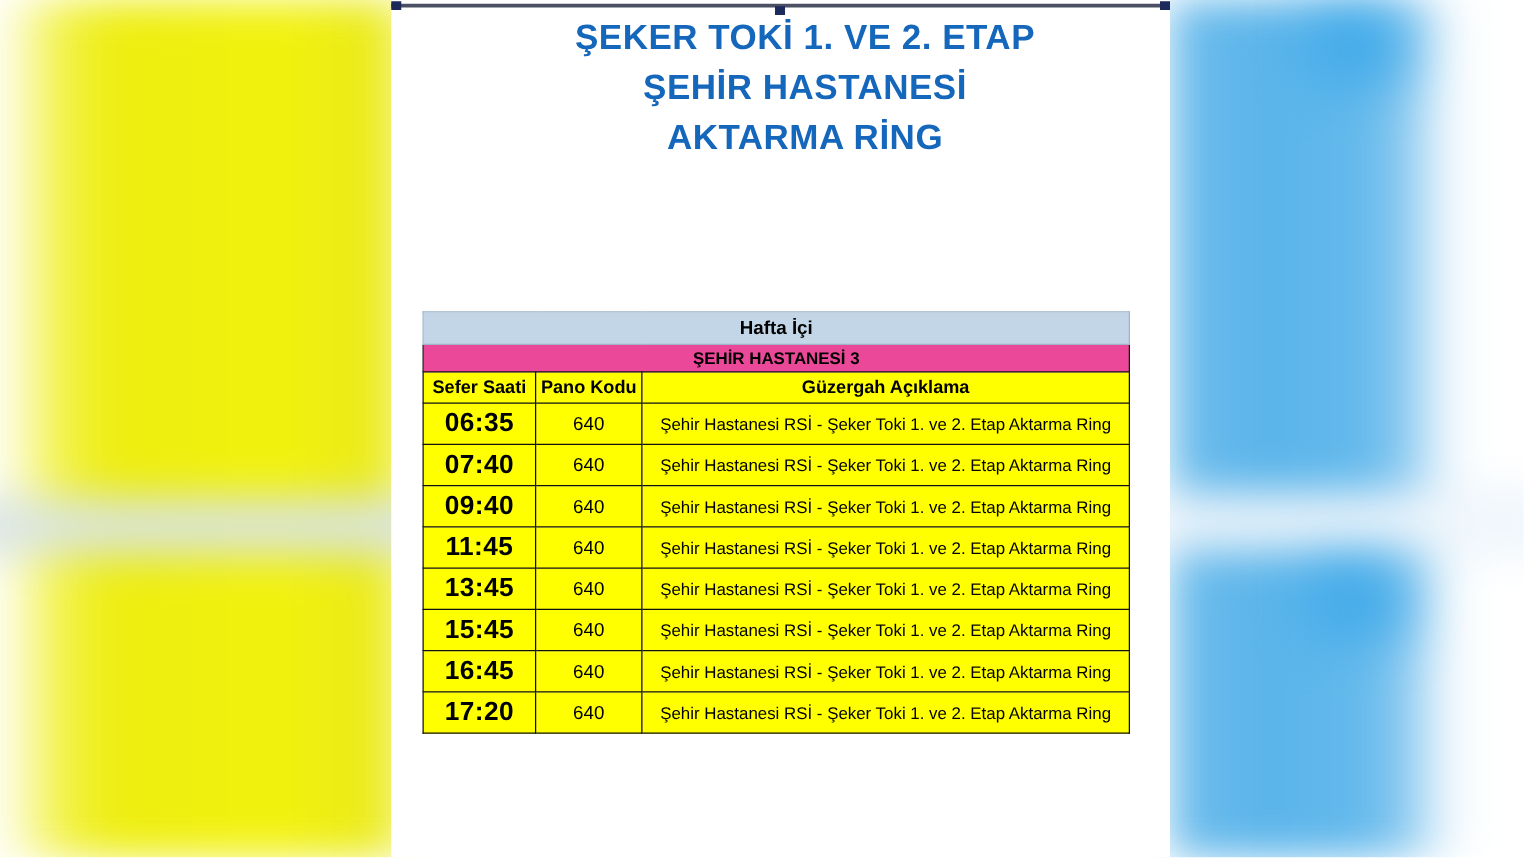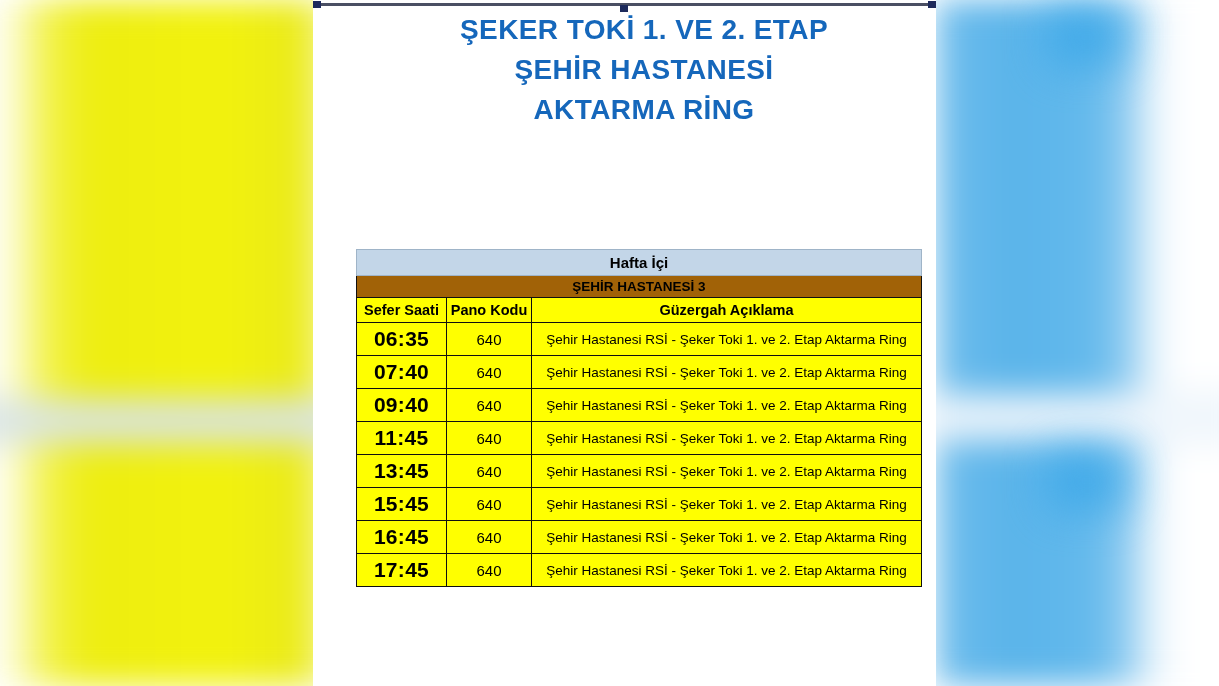--- a/index.html
+++ b/index.html
@@ -149,21 +149,21 @@
     font-size: 18px;
     line-height: 26px;
     letter-spacing: 0.1px;
     white-space: nowrap;
   }
   #subtitle-note-line1 { margin-top: 10px; }
 
   
   #schedule-table {
     position: absolute;
-    left: 43px;
+    left: 25px;
     top: 249px;
     width: 565px;
     border-collapse: collapse;
     table-layout: fixed;
     padding-left: 16px;
   }
   #schedule-table td {
     border: 1px solid #101010;
     padding: 0;
     text-align: center;
@@ -176,21 +176,21 @@
   .col-desc { width: 390px; }
 
   .cell-banner {
     background: #c3d6e8;
     font-weight: bold;
     font-size: 15px;
     height: 25px;
     border-color: #9fb4c8 !important;
   }
   .cell-group {
-    background: #a16207;
+    background: #ec4899;
     font-weight: bold;
     font-size: 13.5px;
     height: 21px;
   }
   .cell-colhead {
     background: #ffff00;
     font-weight: bold;
     font-size: 14.5px;
     height: 24px;
   }
@@ -279,21 +279,21 @@
             <td class="cell-time">15:45</td>
             <td class="cell-code">640</td>
             <td class="cell-desc">Şehir Hastanesi RSİ - Şeker Toki 1. ve 2. Etap Aktarma Ring</td>
           </tr>
           <tr>
             <td class="cell-time">16:45</td>
             <td class="cell-code">640</td>
             <td class="cell-desc">Şehir Hastanesi RSİ - Şeker Toki 1. ve 2. Etap Aktarma Ring</td>
           </tr>
           <tr>
-            <td class="cell-time">17:45</td>
+            <td class="cell-time">17:20</td>
             <td class="cell-code">640</td>
             <td class="cell-desc">Şehir Hastanesi RSİ - Şeker Toki 1. ve 2. Etap Aktarma Ring</td>
           </tr>
         </tbody>
     </table>
 
   </div>
 
   <div id="poster-top-rule"></div>
   <div class="sel-handle" id="sel-handle-left"></div>

